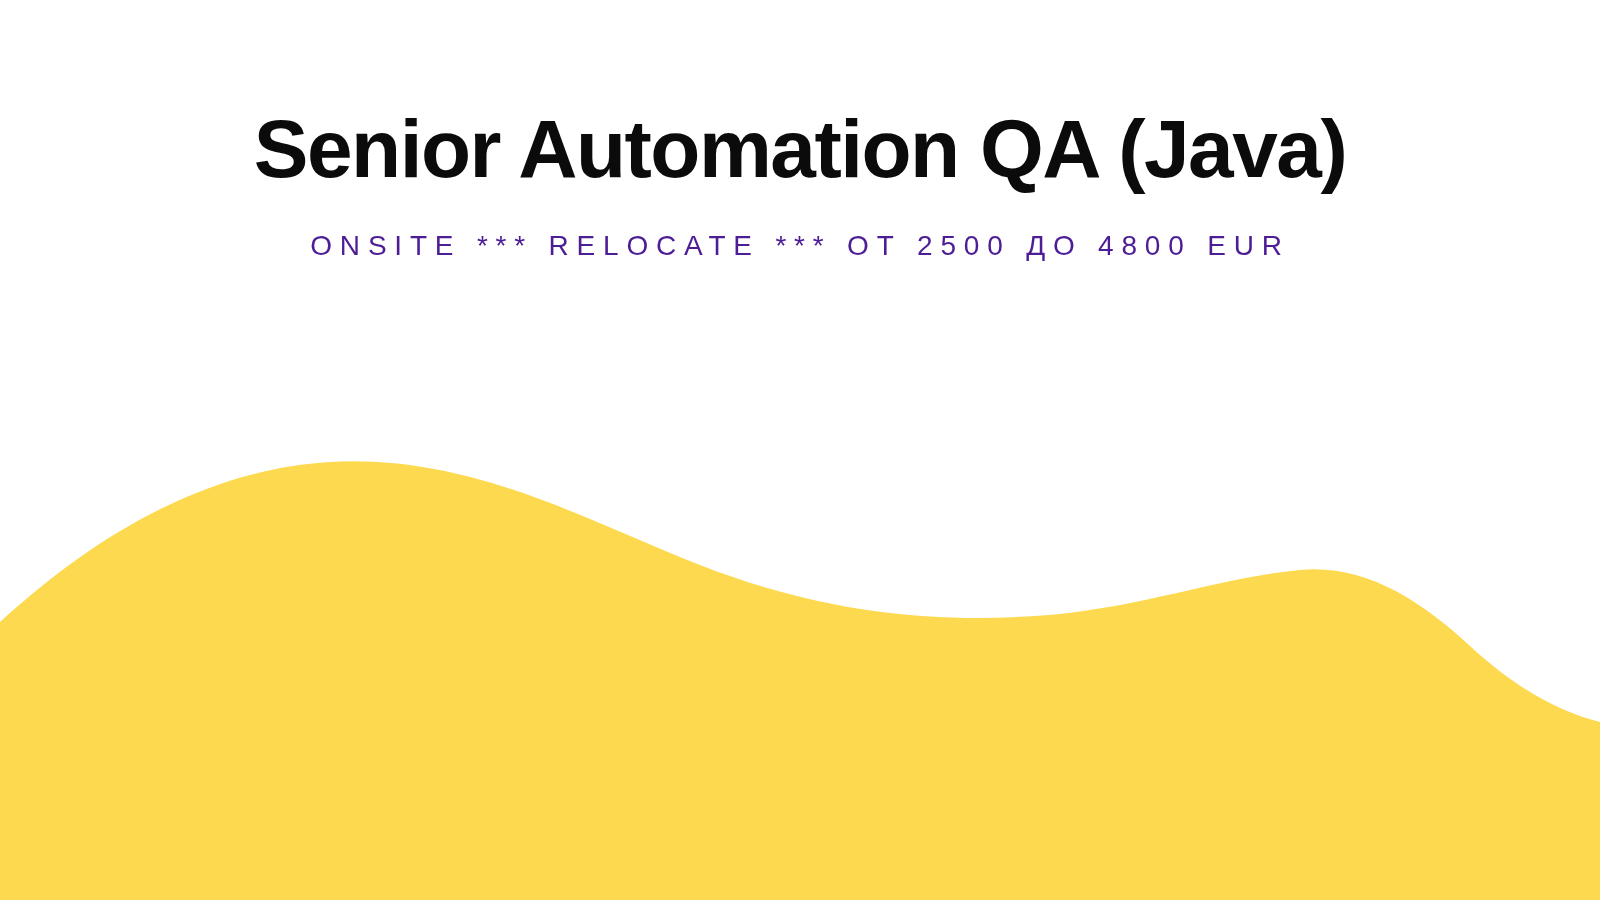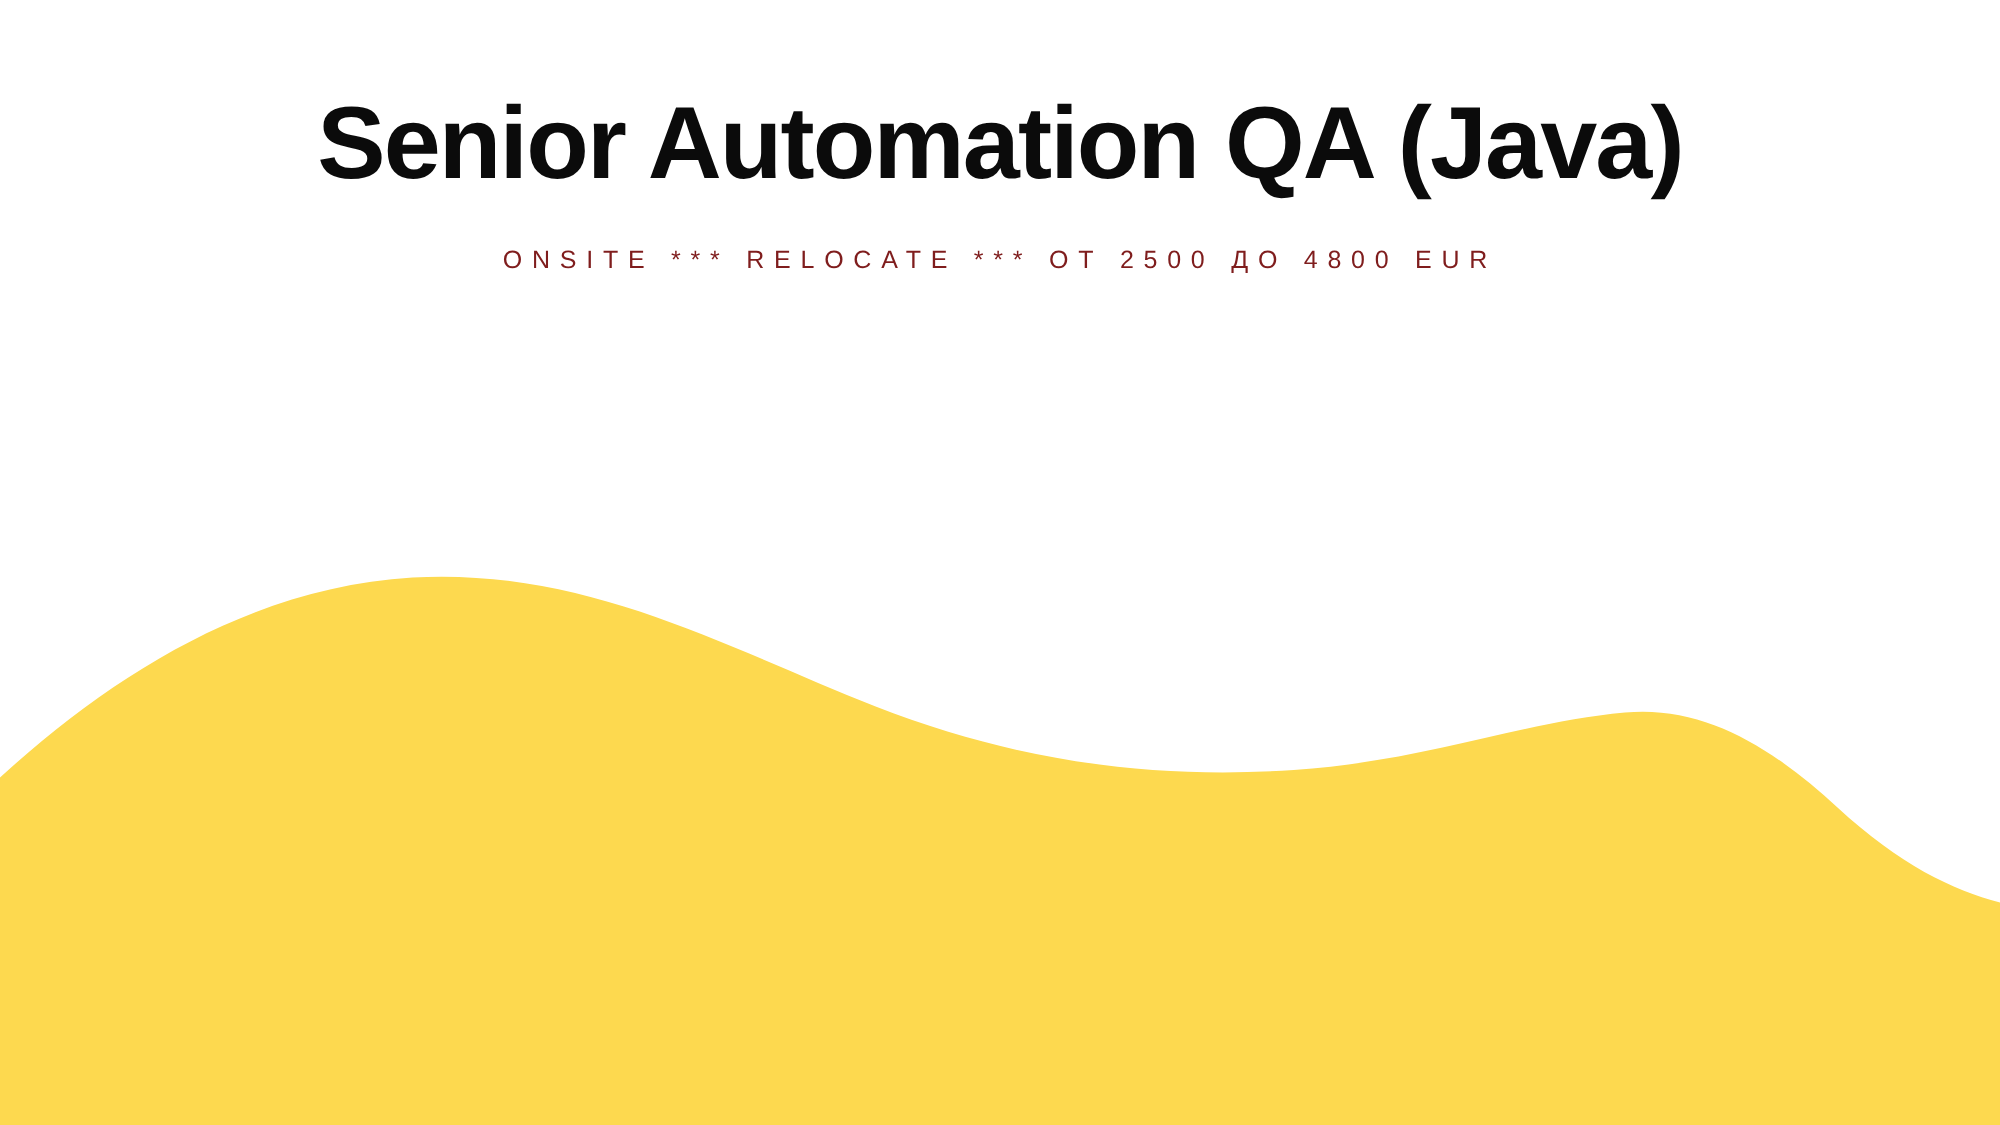--- a/index.html
+++ b/index.html
@@ -21,45 +21,45 @@
     background: #ffffff;
     overflow: hidden;
   }
 
   
   .header-block {
     position: absolute;
     top: 0;
     left: 0;
     width: 1600px;
-    padding-top: 74px;
+    padding-top: 108px;
     text-align: center;
     z-index: 3;
   }
 
   .job-title {
     margin: 0;
     font-family: "Liberation Sans", sans-serif;
     font-weight: bold;
     font-size: 82px;
     line-height: 1.0;
     letter-spacing: -1.5px;
     color: #0b0b0b;
     white-space: nowrap;
   }
 
   .job-subtitle {
     margin: 0;
     padding-top: 42px;
     font-family: "Liberation Sans", sans-serif;
     font-weight: 300;
-    font-size: 20px;
+    font-size: 28px;
     line-height: 1.0;
     letter-spacing: 7.8px;
-    color: #7f1d1d;
+    color: #4c1d95;
     white-space: nowrap;
     text-transform: uppercase;
   }
 
   
   .wave-layer {
     position: absolute;
     left: 0;
     top: 0;
     width: 1600px;

